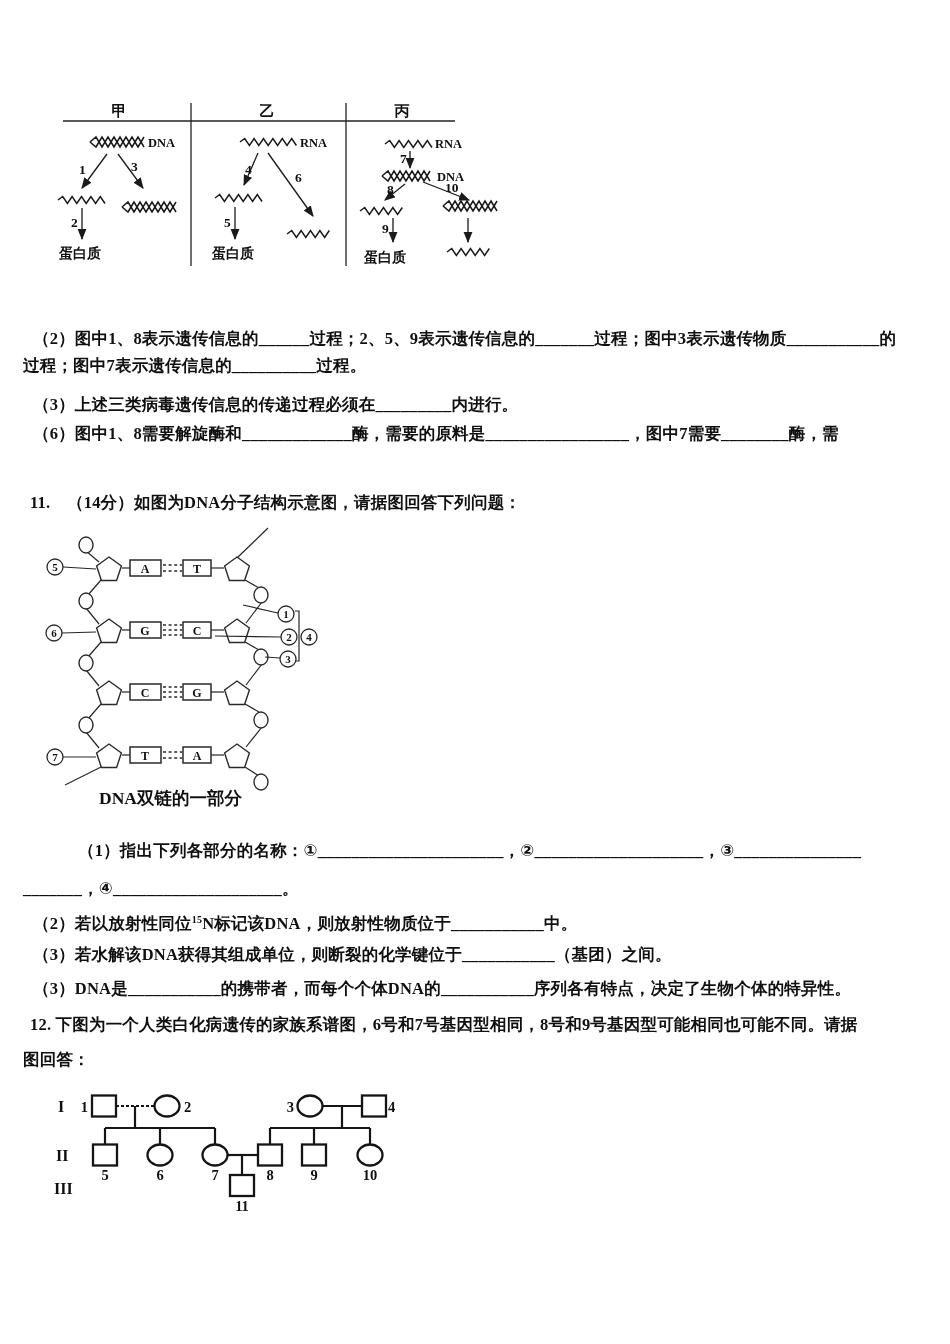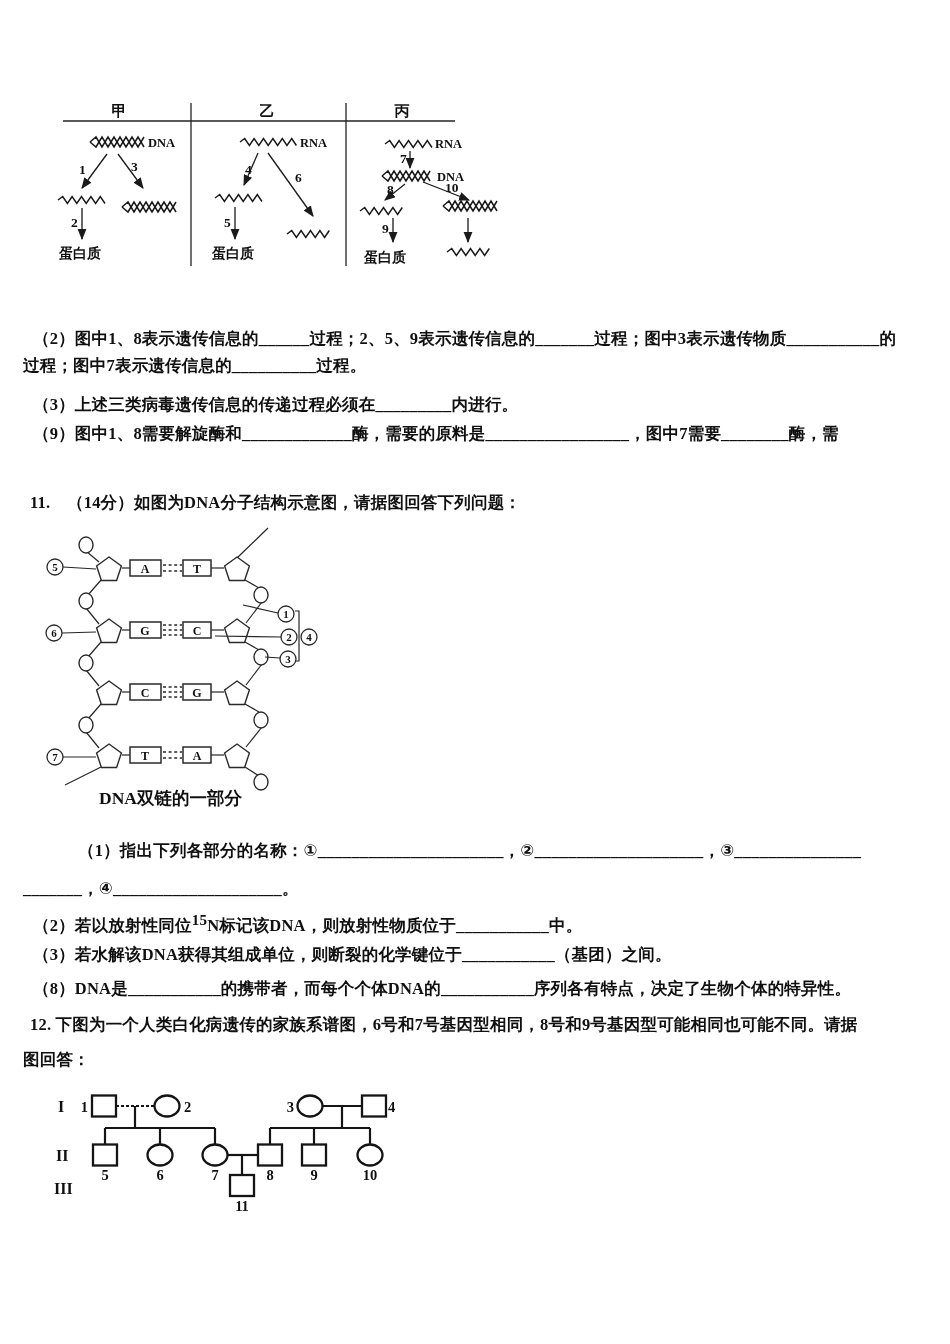--- a/index.html
+++ b/index.html
@@ -5,21 +5,21 @@
   html,body{margin:0;padding:0;background:#888;}
   .page{
     position:relative;width:950px;height:1344px;background:#ffffff;
     font-family:"Liberation Serif","DejaVu Sans",serif;color:#101010;
     overflow:hidden;margin:0 auto;
   }
   .tl{
     position:absolute;font-size:16.5px;font-weight:600;white-space:nowrap;
     letter-spacing:0.2px;line-height:22px;
   }
-  .tl sup,.supn{font-size:15px;vertical-align:6px;font-weight:600;}
+  .tl sup,.supn{font-size:10px;vertical-align:6px;font-weight:600;}
   svg{position:absolute;overflow:visible;}
   svg text{font-family:"Liberation Serif","DejaVu Sans",serif;fill:#101010;}
   .zz{fill:none;stroke:#1a1a1a;stroke-width:1.5;stroke-linejoin:miter;}
   .ln{stroke:#262626;stroke-width:1.2;fill:none;}
   .ar{stroke:#1a1a1a;stroke-width:1.3;fill:none;}
   .hd{stroke:#222;stroke-width:1.3;}
   .anum{font-size:13.5px;font-weight:700;}
   .cjk{font-weight:700;}
   .bx{fill:#fff;stroke:#2a2a2a;stroke-width:1.5;}
   .bond{stroke:#2a2a2a;stroke-width:1.6;stroke-dasharray:3,2.6;fill:none;}
@@ -94,21 +94,21 @@
     <text class="cjk" x="309" y="166" font-size="14">蛋白质</text>
     <path class="zz" d="M 388 110 L 394.0 105.0 L 400.0 115.0 L 406.0 105.0 L 412.0 115.0 L 418.0 105.0 L 424.0 115.0 L 430.0 105.0 L 436.0 115.0 L 442.0 105.0"></path>
     <path class="zz" d="M 388 110 L 394.0 115.0 L 400.0 105.0 L 406.0 115.0 L 412.0 105.0 L 418.0 115.0 L 424.0 105.0 L 430.0 115.0 L 436.0 105.0 L 442.0 115.0"></path>
     <line class="ar" x1="413" y1="122" x2="413" y2="146" marker-end="url(#ah)"></line>
     <path class="zz" d="M 392 156 L 396.7 152.5 L 401.4 159.5 L 406.1 152.5 L 410.8 159.5 L 415.5 152.5 L 420.2 159.5 L 424.9 152.5 L 429.6 159.5 L 434.3 152.5"></path>
   </svg>
 
   <div class="tl" style="left:33px;top:328px;">（2）图中1、8表示遗传信息的______过程；2、5、9表示遗传信息的_______过程；图中3表示遗传物质___________的</div>
   <div class="tl" style="left:23px;top:355px;">过程；图中7表示遗传信息的__________过程。</div>
   <div class="tl" style="left:33px;top:394px;">（3）上述三类病毒遗传信息的传递过程必须在_________内进行。</div>
-  <div class="tl" style="left:33px;top:423px;">（9）图中1、8需要解旋酶和_____________酶，需要的原料是_________________，图中7需要________酶，需</div>
+  <div class="tl" style="left:33px;top:423px;">（6）图中1、8需要解旋酶和_____________酶，需要的原料是_________________，图中7需要________酶，需</div>
   <div class="tl" style="left:30px;top:492px;">11.　（14分）如图为DNA分子结构示意图，请据图回答下列问题：</div>
 
   <svg style="left:35px;top:520px;" width="300" height="300" viewBox="0 0 300 300">
 
     <line class="ln" x1="51" y1="31" x2="64" y2="42"></line>
     <line class="ln" x1="66" y1="60" x2="53" y2="75"></line>
     <line class="ln" x1="51" y1="88" x2="64" y2="104"></line>
     <line class="ln" x1="66" y1="122" x2="53" y2="137"></line>
     <line class="ln" x1="51" y1="150" x2="64" y2="166"></line>
     <line class="ln" x1="66" y1="184" x2="53" y2="199"></line>
@@ -203,21 +203,21 @@
     <circle class="lblc" cx="274" cy="117" r="8"></circle>
     <text class="lbln" x="274" y="121" text-anchor="middle">4</text>
 
     <text class="cjk" x="64" y="284" font-size="17.5">DNA双链的一部分</text>
   </svg>
 
   <div class="tl" style="left:33px;top:840px;margin-left:45px;">（1）指出下列各部分的名称：①______________________，②____________________，③_______________</div>
   <div class="tl" style="left:23px;top:878px;text-align:center;">_______，④____________________。</div>
   <div class="tl" style="left:33px;top:909px;"><span>（2）若以放射性同位</span><span class="supn">15</span><span>N标记该DNA，则放射性物质位于___________中。</span></div>
   <div class="tl" style="left:33px;top:944px;">（3）若水解该DNA获得其组成单位，则断裂的化学键位于___________（基团）之间。</div>
-  <div class="tl" style="left:33px;top:978px;">（8）DNA是___________的携带者，而每个个体DNA的___________序列各有特点，决定了生物个体的特异性。</div>
+  <div class="tl" style="left:33px;top:978px;">（3）DNA是___________的携带者，而每个个体DNA的___________序列各有特点，决定了生物个体的特异性。</div>
   <div class="tl" style="left:30px;top:1014px;">12. 下图为一个人类白化病遗传的家族系谱图，6号和7号基因型相同，8号和9号基因型可能相同也可能不同。请据</div>
   <div class="tl" style="left:23px;top:1049px;font-family:Liberation Serif, serif;">图回答：</div>
 
   <svg style="left:50px;top:1085px;" width="380" height="130" viewBox="0 0 380 130">
     <defs>
       <pattern id="hb" width="6" height="6" patternUnits="userSpaceOnUse" patternTransform="rotate(45)">
         <rect width="6" height="6" fill="#ffffff"></rect>
         <line x1="1.5" y1="0" x2="1.5" y2="6" stroke="#141414" stroke-width="2.6"></line>
       </pattern>
     </defs>

